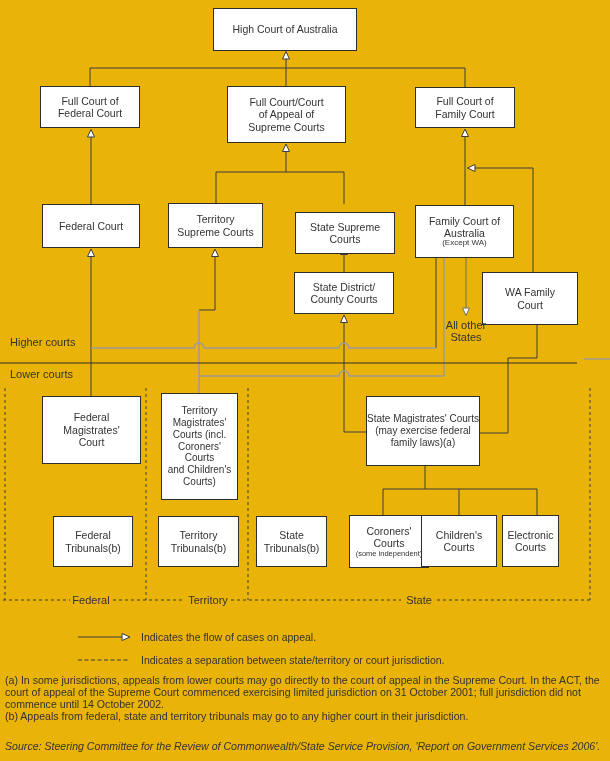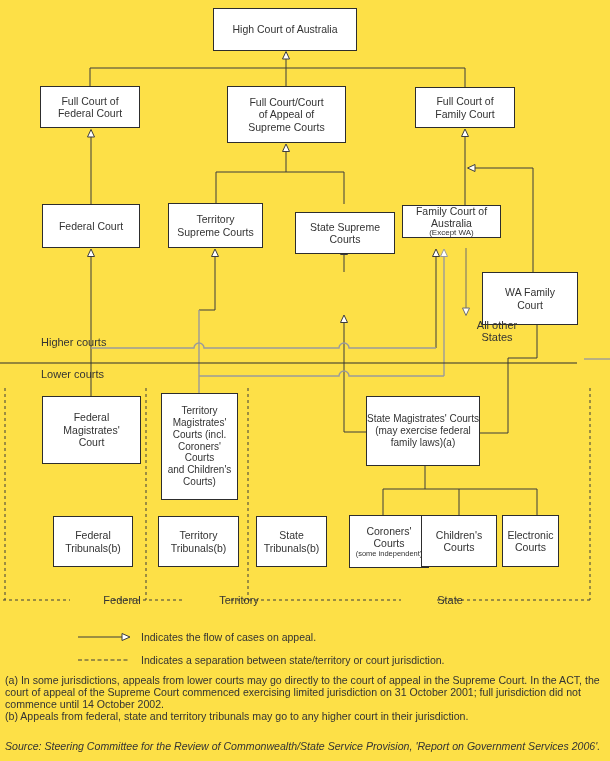--- a/index.html
+++ b/index.html
@@ -1,25 +1,25 @@
 <!DOCTYPE html>
 <html><head>
 <meta charset="utf-8">
 <style>
   html,body{margin:0;padding:0;background:#fff;}
-  .canvas{position:relative;width:610px;height:761px;background:#fde047;
+  .canvas{position:relative;width:610px;height:761px;background:#eab308;
           font-family:"Liberation Sans", sans-serif;color:#333;overflow:hidden;}
   .canvas svg{position:absolute;left:0;top:0;}
   .node{position:absolute;border:1px solid #2d2d2d;background:#fff;
         display:flex;flex-direction:column;align-items:center;justify-content:center;
         text-align:center;font-size:10.5px;line-height:1.18;color:#333;
         white-space:pre-line;box-sizing:border-box;z-index:2;}
   .node .sub{font-size:8px;line-height:1.1;white-space:pre-line;}
   .node.small{font-size:10px;}
-  .lbl{position:absolute;font-size:11px;color:#333;z-index:2;white-space:pre-line;margin-left:31px;}
+  .lbl{position:absolute;font-size:11px;color:#333;z-index:2;white-space:pre-line;}
   .lbl.center{transform:translateX(-50%);text-align:center;}
   .legend-text{position:absolute;font-size:10.5px;color:#333;z-index:2;}
   .notes{position:absolute;left:5px;top:674px;width:600px;font-size:10.6px;
          line-height:12px;color:#333;z-index:2;}
   .notes .note{white-space:pre-line;}
   .source{position:absolute;left:5px;top:740px;width:600px;font-size:10.6px;
           font-style:italic;color:#333;z-index:2;}
 </style>
 </head>
 <body>
@@ -112,23 +112,25 @@
 of Appeal of
 Supreme Courts</span></div>
   <div class="node" style="left:415px;top:87px;width:100px;height:41px"><span>Full Court of
 Family Court</span></div>
 
   <div class="node" style="left:42px;top:204px;width:98px;height:44px"><span>Federal Court</span></div>
   <div class="node" style="left:168px;top:203px;width:95px;height:45px"><span>Territory
 Supreme Courts</span></div>
   <div class="node" style="left:295px;top:212px;width:100px;height:42px"><span>State Supreme
 Courts</span></div>
-  <div class="node" style="left:402px;top:205px;width:99px;height:33px"><span>Family Court of
+  <div class="node" style="left:415px;top:205px;width:99px;height:53px"><span>Family Court of
 Australia</span><span class="sub">(Except WA)</span></div>
 
+  <div class="node" style="left:294px;top:272px;width:100px;height:42px"><span>State District/
+County Courts</span></div>
   <div class="node" style="left:482px;top:272px;width:96px;height:53px"><span>WA Family
 Court</span></div>
 
   <div class="node" style="left:42px;top:396px;width:99px;height:68px"><span>Federal
 Magistrates'
 Court</span></div>
   <div class="node small" style="left:161px;top:393px;width:77px;height:107px"><span>Territory
 Magistrates'
 Courts (incl.
 Coroners' Courts

